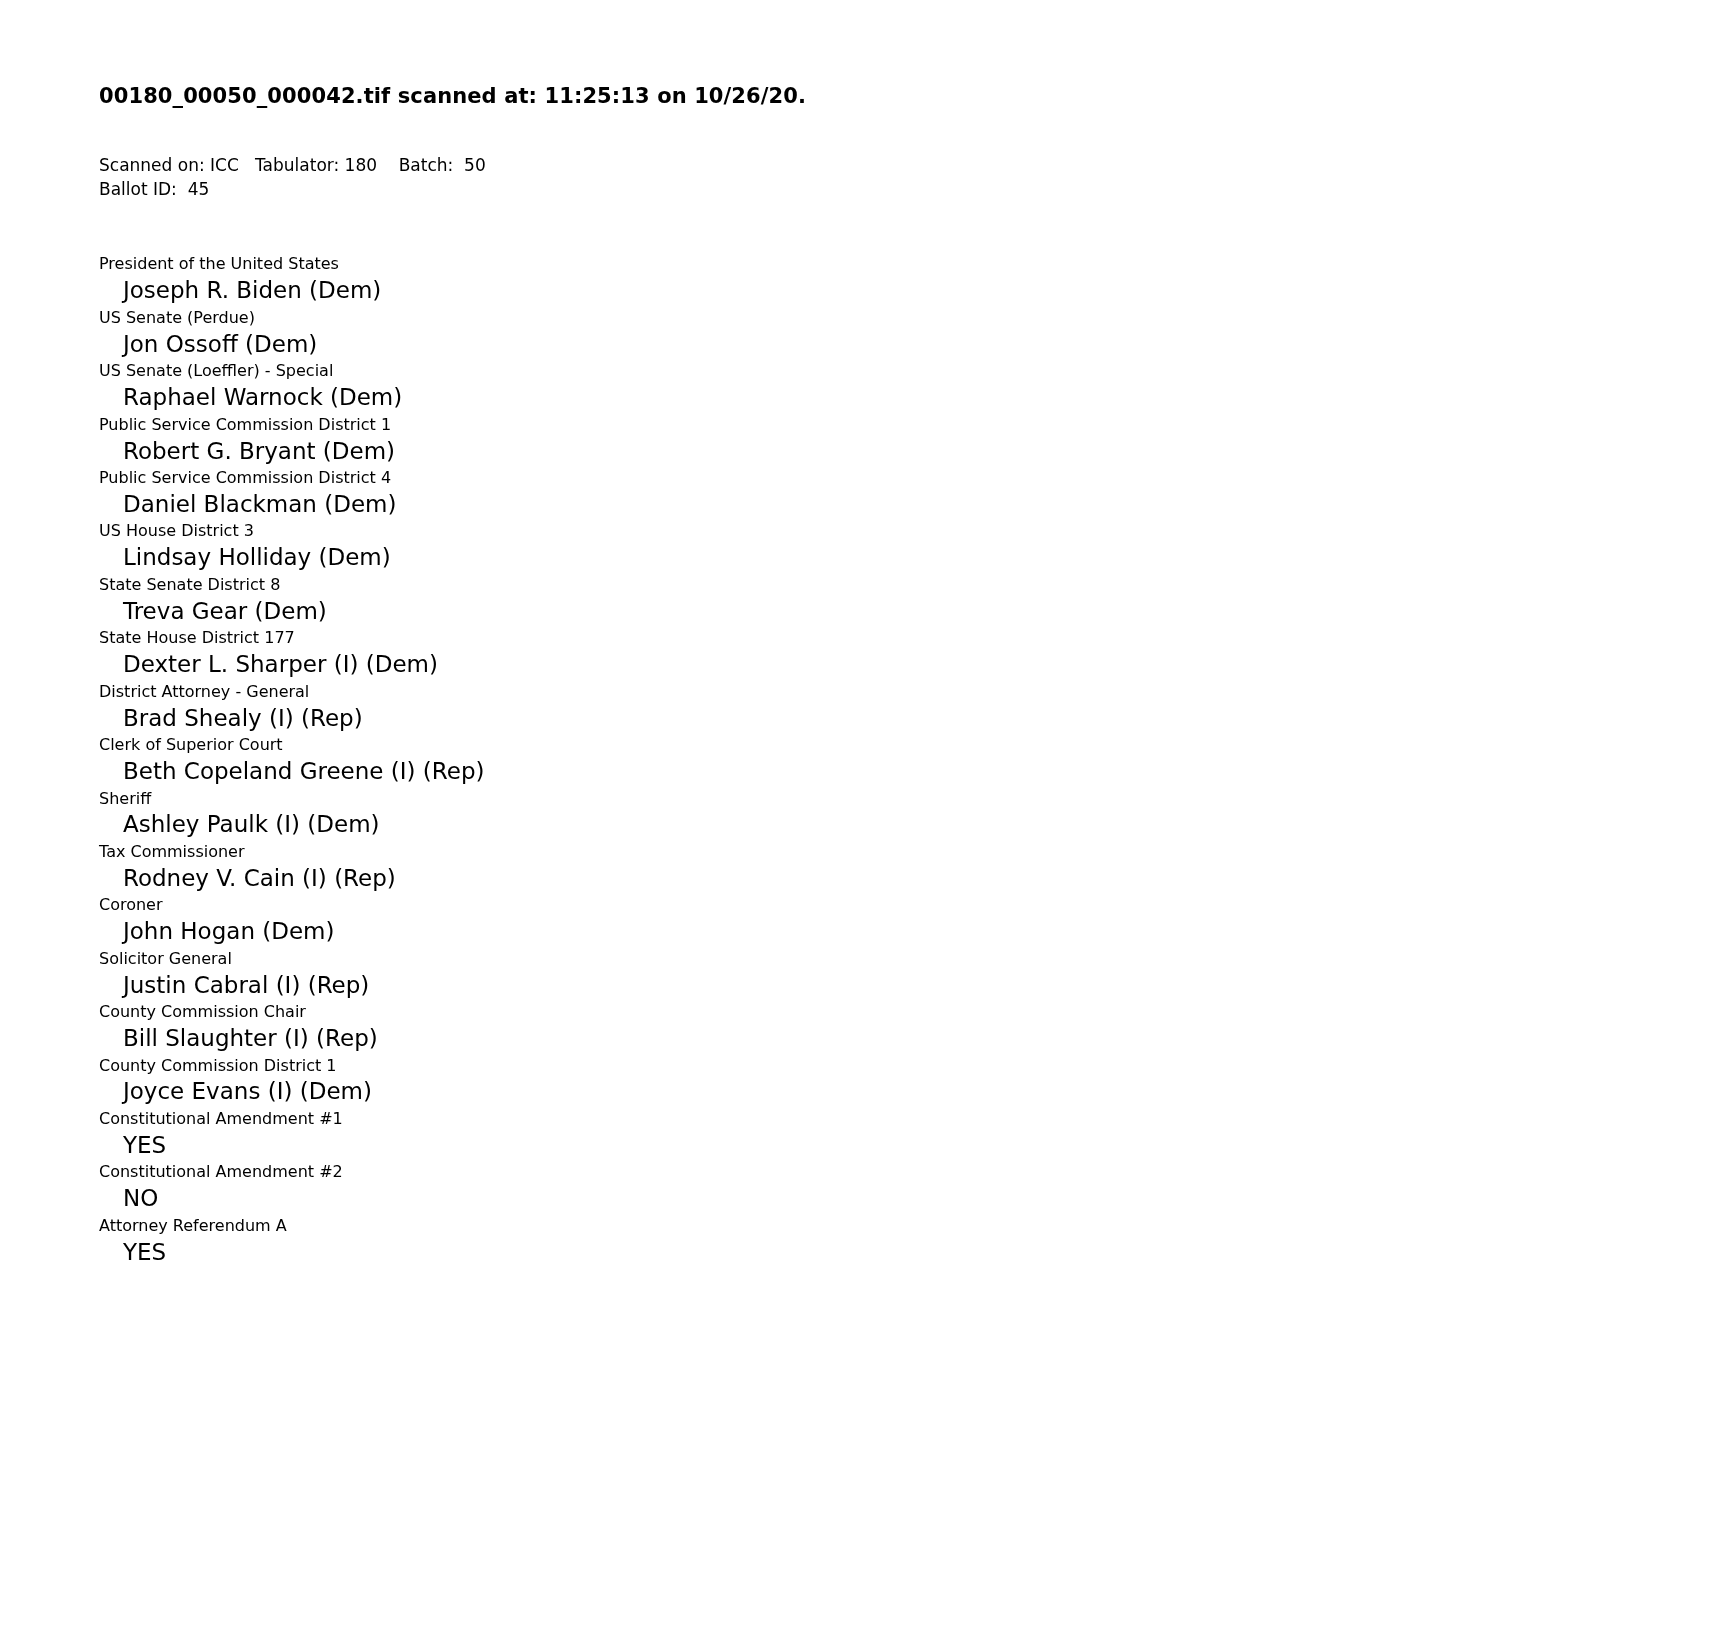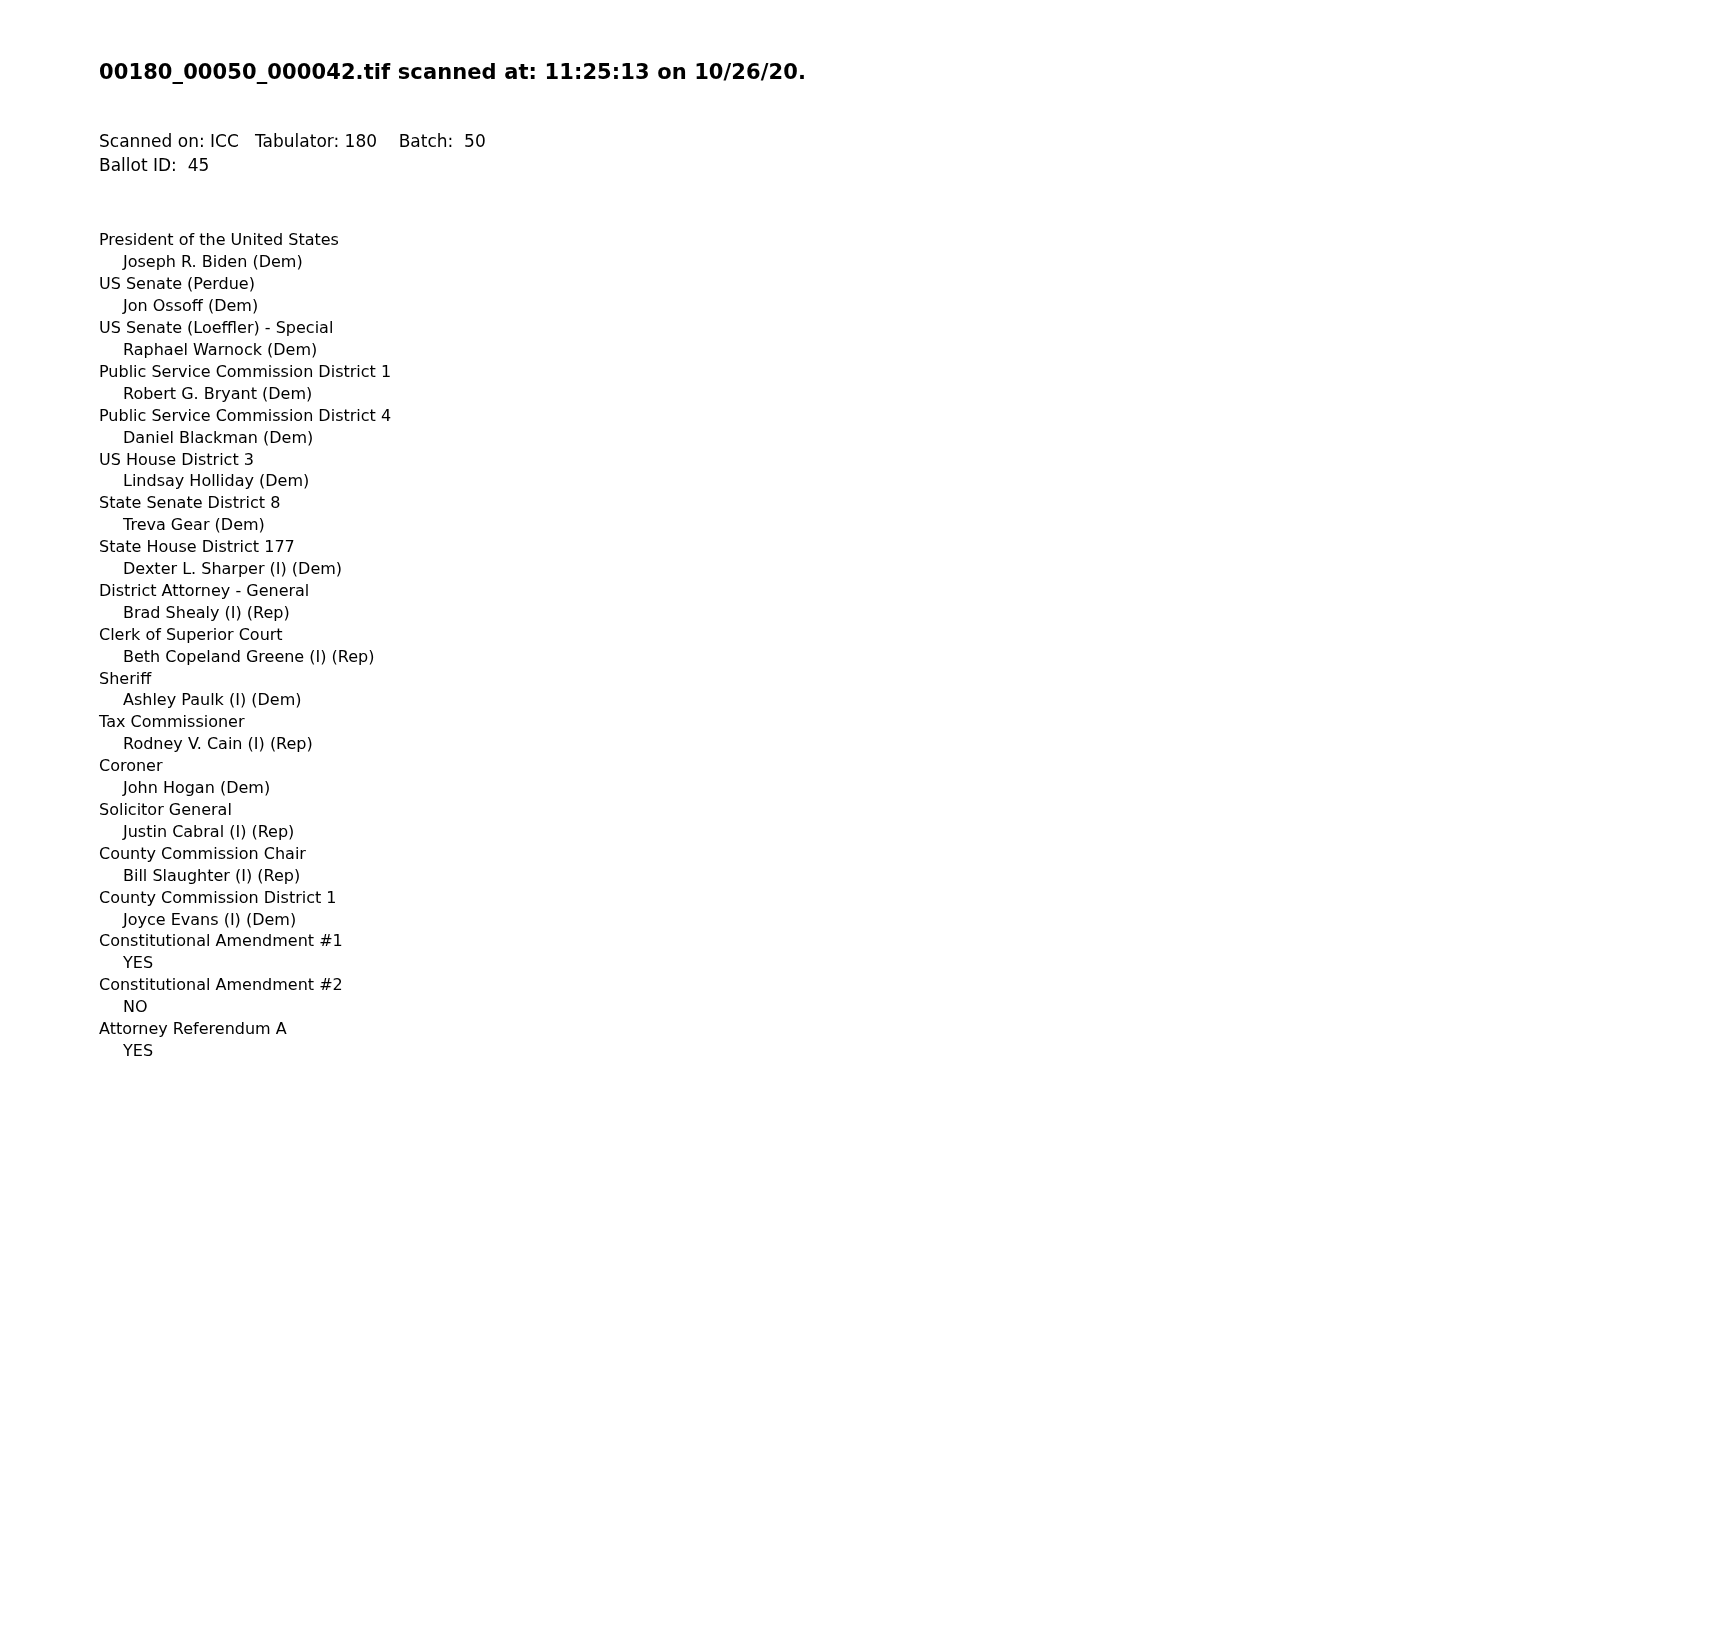--- a/index.html
+++ b/index.html
@@ -9,20 +9,21 @@
   }
   body {
     width: 1709px;
     min-height: 1648px;
     font-family: "DejaVu Sans", sans-serif;
     color: #000000;
   }
   .page {
     padding: 60px 0 0 99px;
     box-sizing: border-box;
+    margin-top: 24px;
   }
   .scan-line {
     font-size: 21px;
     font-weight: 600;
     letter-spacing: 0.1px;
     margin: 0 0 44px 0;
     line-height: 1.2;
   }
   .meta-block {
     margin: 0 0 52px 0;
@@ -36,21 +37,21 @@
   .contest {
     margin: 0;
   }
   .contest-title {
     font-size: 16px;
     line-height: 1.37;
     margin: 0;
     white-space: pre;
   }
   .contest-choice {
-    font-size: 16px;
+    font-size: 23px;
     line-height: 1.37;
     margin: 0 0 0 24px;
     white-space: pre;
   }
 </style>
 </head>
 <body>
 
 <div class="page">
 

